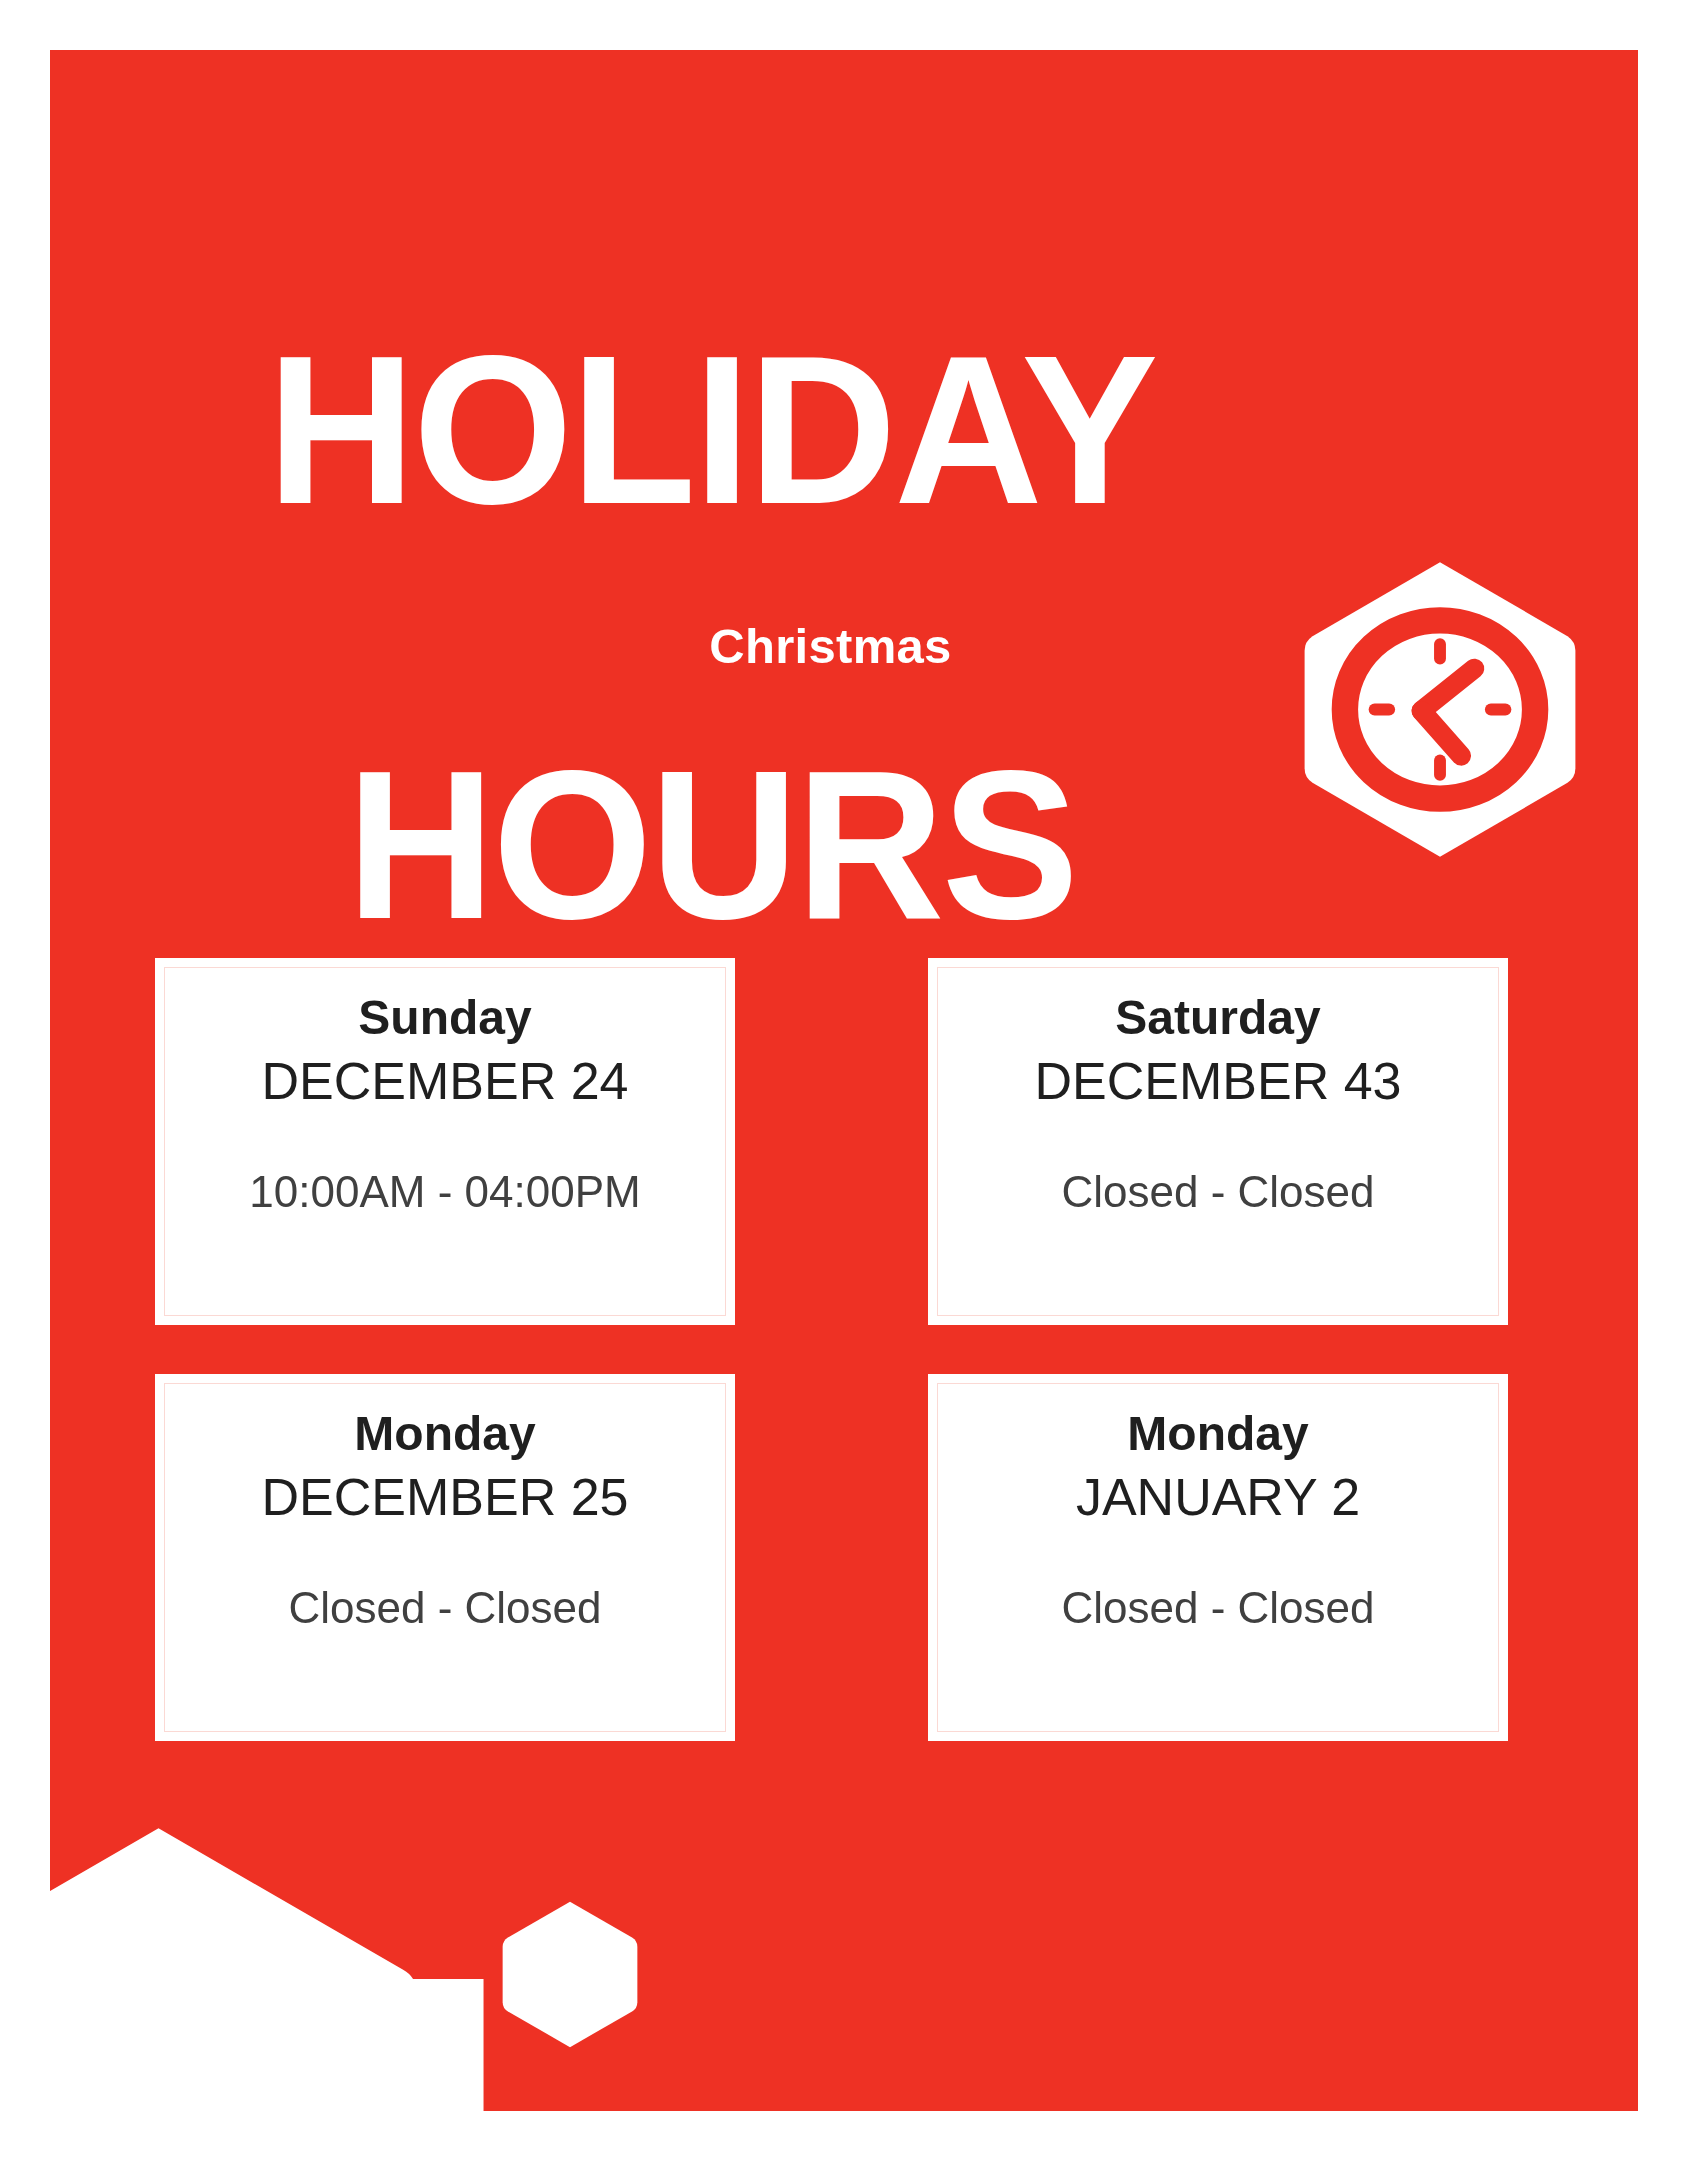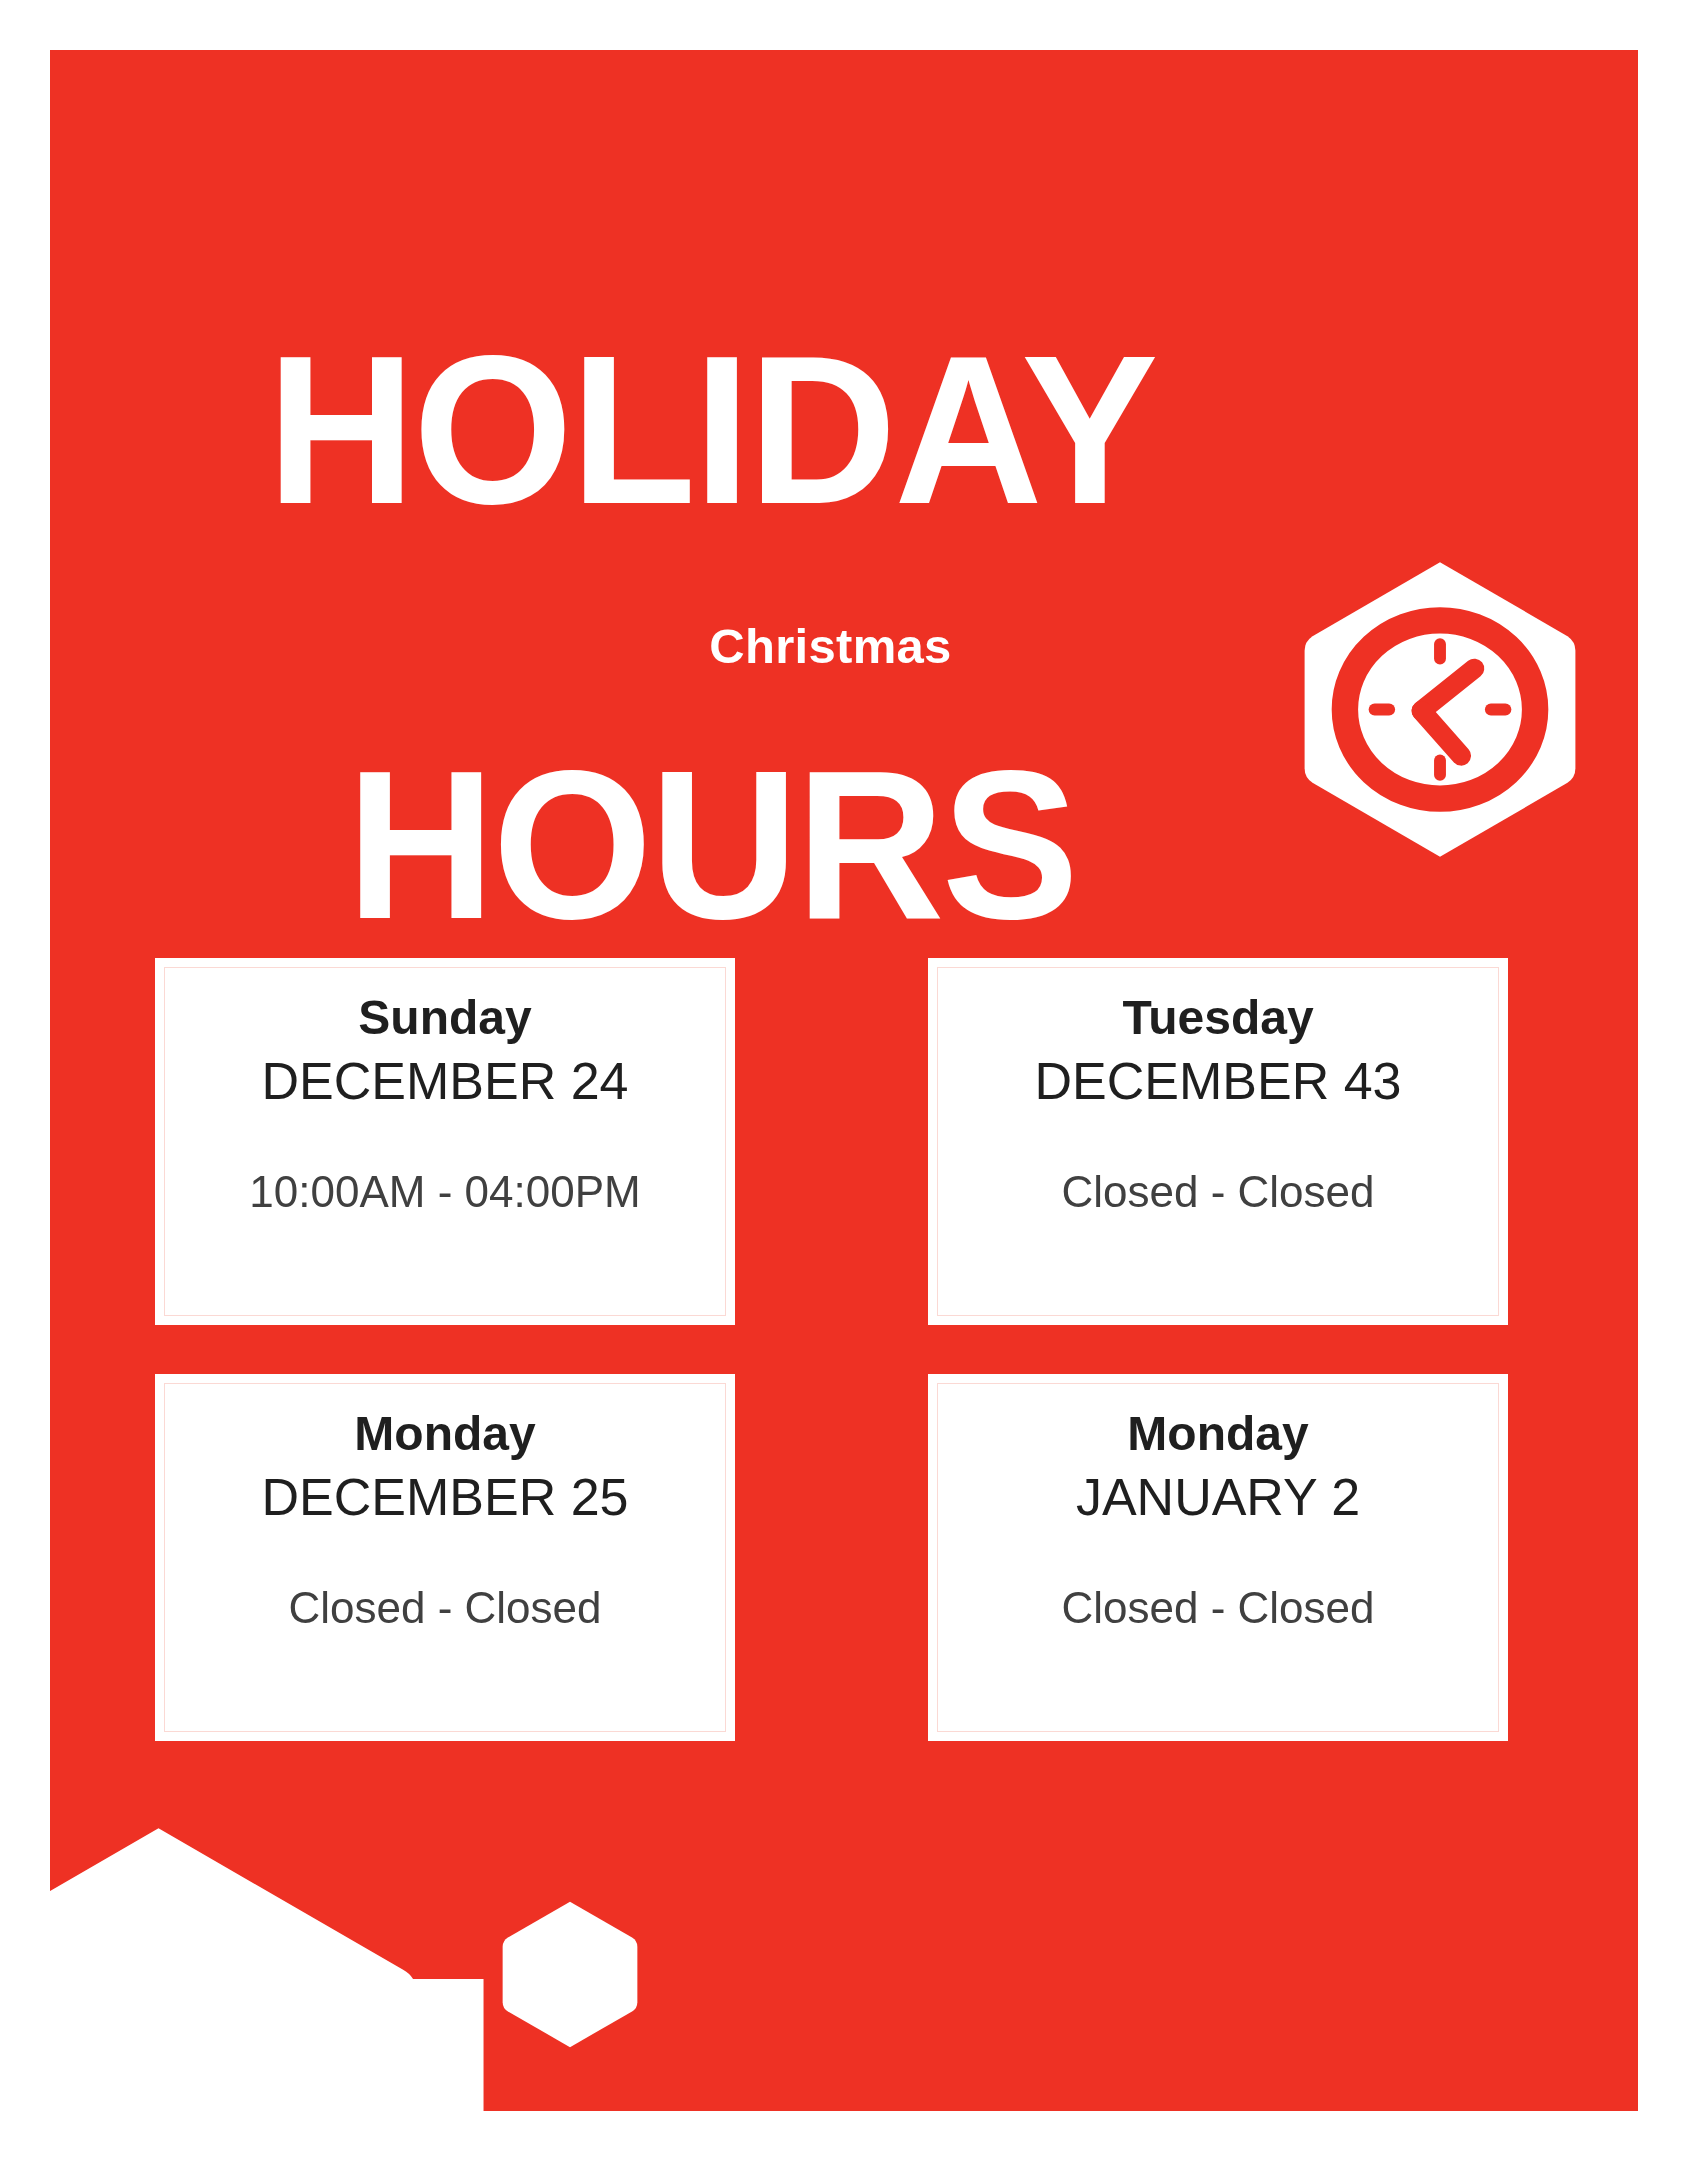--- a/index.html
+++ b/index.html
@@ -198,21 +198,21 @@
     <div class="card c1">
       <div class="card-inner">
         <div class="card-weekday">Sunday</div>
         <div class="card-date">DECEMBER 24</div>
         <div class="card-hours">10:00AM - 04:00PM</div>
       </div>
     </div>
 
     <div class="card c2">
       <div class="card-inner">
-        <div class="card-weekday">Tuesday</div>
+        <div class="card-weekday">Saturday</div>
         <div class="card-date">DECEMBER 43</div>
         <div class="card-hours">Closed - Closed</div>
       </div>
     </div>
 
     <div class="card c3">
       <div class="card-inner">
         <div class="card-weekday">Monday</div>
         <div class="card-date">DECEMBER 25</div>
         <div class="card-hours">Closed - Closed</div>

